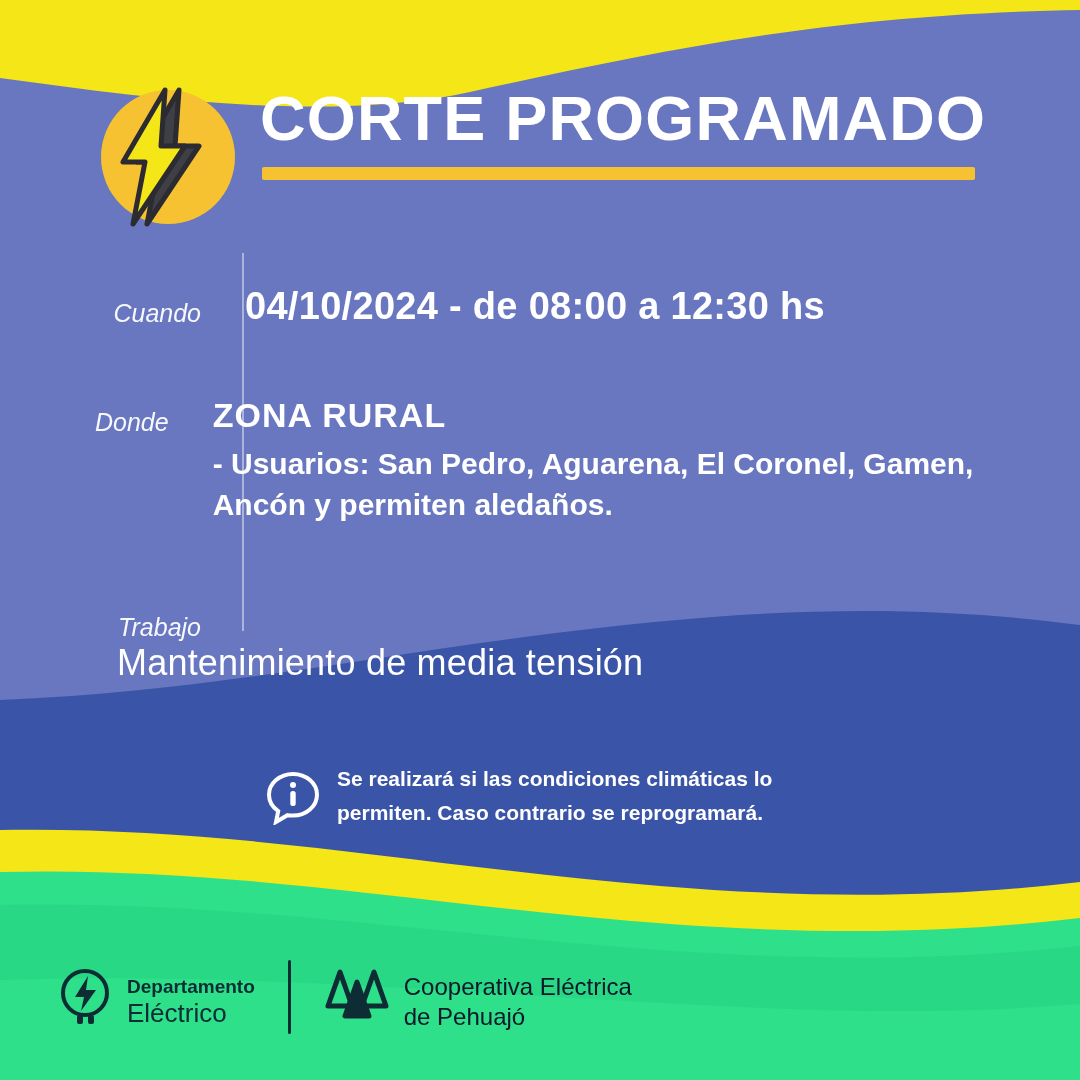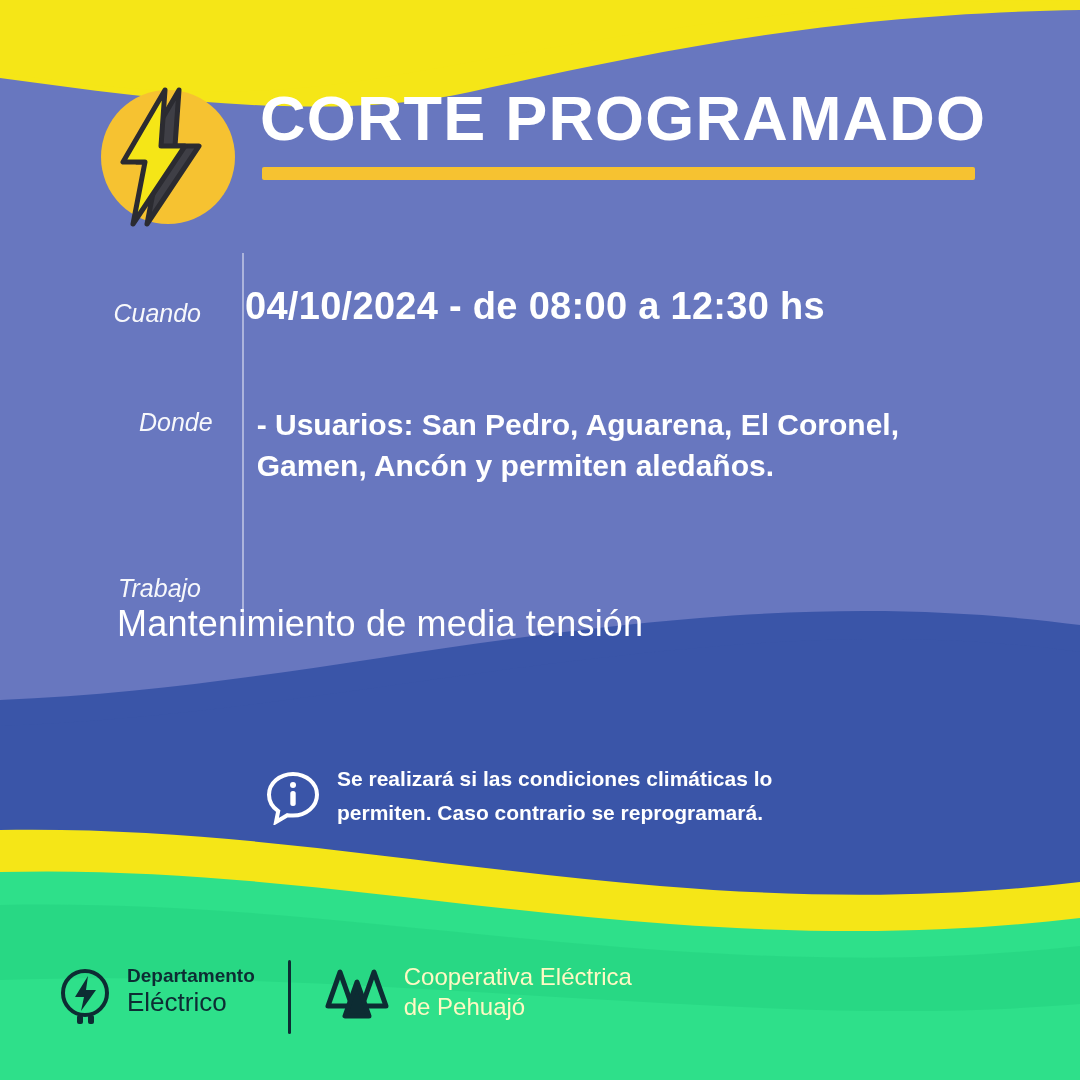--- a/index.html
+++ b/index.html
@@ -75,21 +75,21 @@
     color: #ffffff;
   }
   .row-when { top: 0; }
   .row-when .row-label { padding-top: 14px; }
   .value-when {
     font-size: 38px;
     font-weight: bold;
     letter-spacing: .3px;
   }
   .row-where { margin-top: 68px; }
-  .row-where .row-label { padding-top: 12px; margin-left: 44px; }
+  .row-where .row-label { padding-top: 12px; }
   .value-where-title {
     font-size: 34px;
     font-weight: bold;
     letter-spacing: 1px;
   }
   .value-where-sub {
     margin-top: 9px;
     font-size: 30px;
     font-weight: bold;
     line-height: 1.35;
@@ -120,39 +120,39 @@
   }
 
   
   .footer {
     position: absolute;
     left: 55px; bottom: 38px;
     width: 980px; height: 90px;
     display: flex;
     align-items: center;
   }
-  .brand { display: flex; align-items: flex-start; }
+  .brand { display: flex; align-items: flex-end; }
   .brand-icon { width: 60px; flex: 0 0 60px; }
   .brand-text {
     padding-left: 12px;
     color: #0d2c33;
     line-height: 1.18;
   }
   .brand-text .l1 { font-size: 19px; font-weight: bold; }
   .brand-text .l2 { font-size: 26px; font-weight: 400; }
   .footer-sep {
     width: 3px; height: 74px;
     background: #0d2c33;
     margin: 0 33px;
     border-radius: 2px;
   }
   .coop-icon { width: 66px; flex: 0 0 66px; }
   .coop-text {
     padding-left: 14px;
-    color: #fef9c3;
+    color: #0f172a;
     font-size: 24px;
     line-height: 1.25;
   }
 </style>
 </head>
 <body>
 
 <div id="poster">
 
   <div class="bg-layer">
@@ -192,20 +192,21 @@
     <div class="row row-when">
       <div class="row-label">Cuando</div>
       <div class="row-value">
         <div class="value-when">04/10/2024 - de 08:00 a 12:30 hs</div>
       </div>
     </div>
 
     <div class="row row-where">
       <div class="row-label">Donde</div>
       <div class="row-value">
+        <div class="value-where-title">ZONA RURAL</div>
         <div class="value-where-sub">- Usuarios: San Pedro, Aguarena, El Coronel, Gamen, Ancón y permiten aledaños.</div>
       </div>
     </div>
 
     <div class="row row-work">
       <div class="row-label">Trabajo</div>
       <div class="row-value">
         <div class="value-work">Mantenimiento de media tensión</div>
       </div>
     </div>

